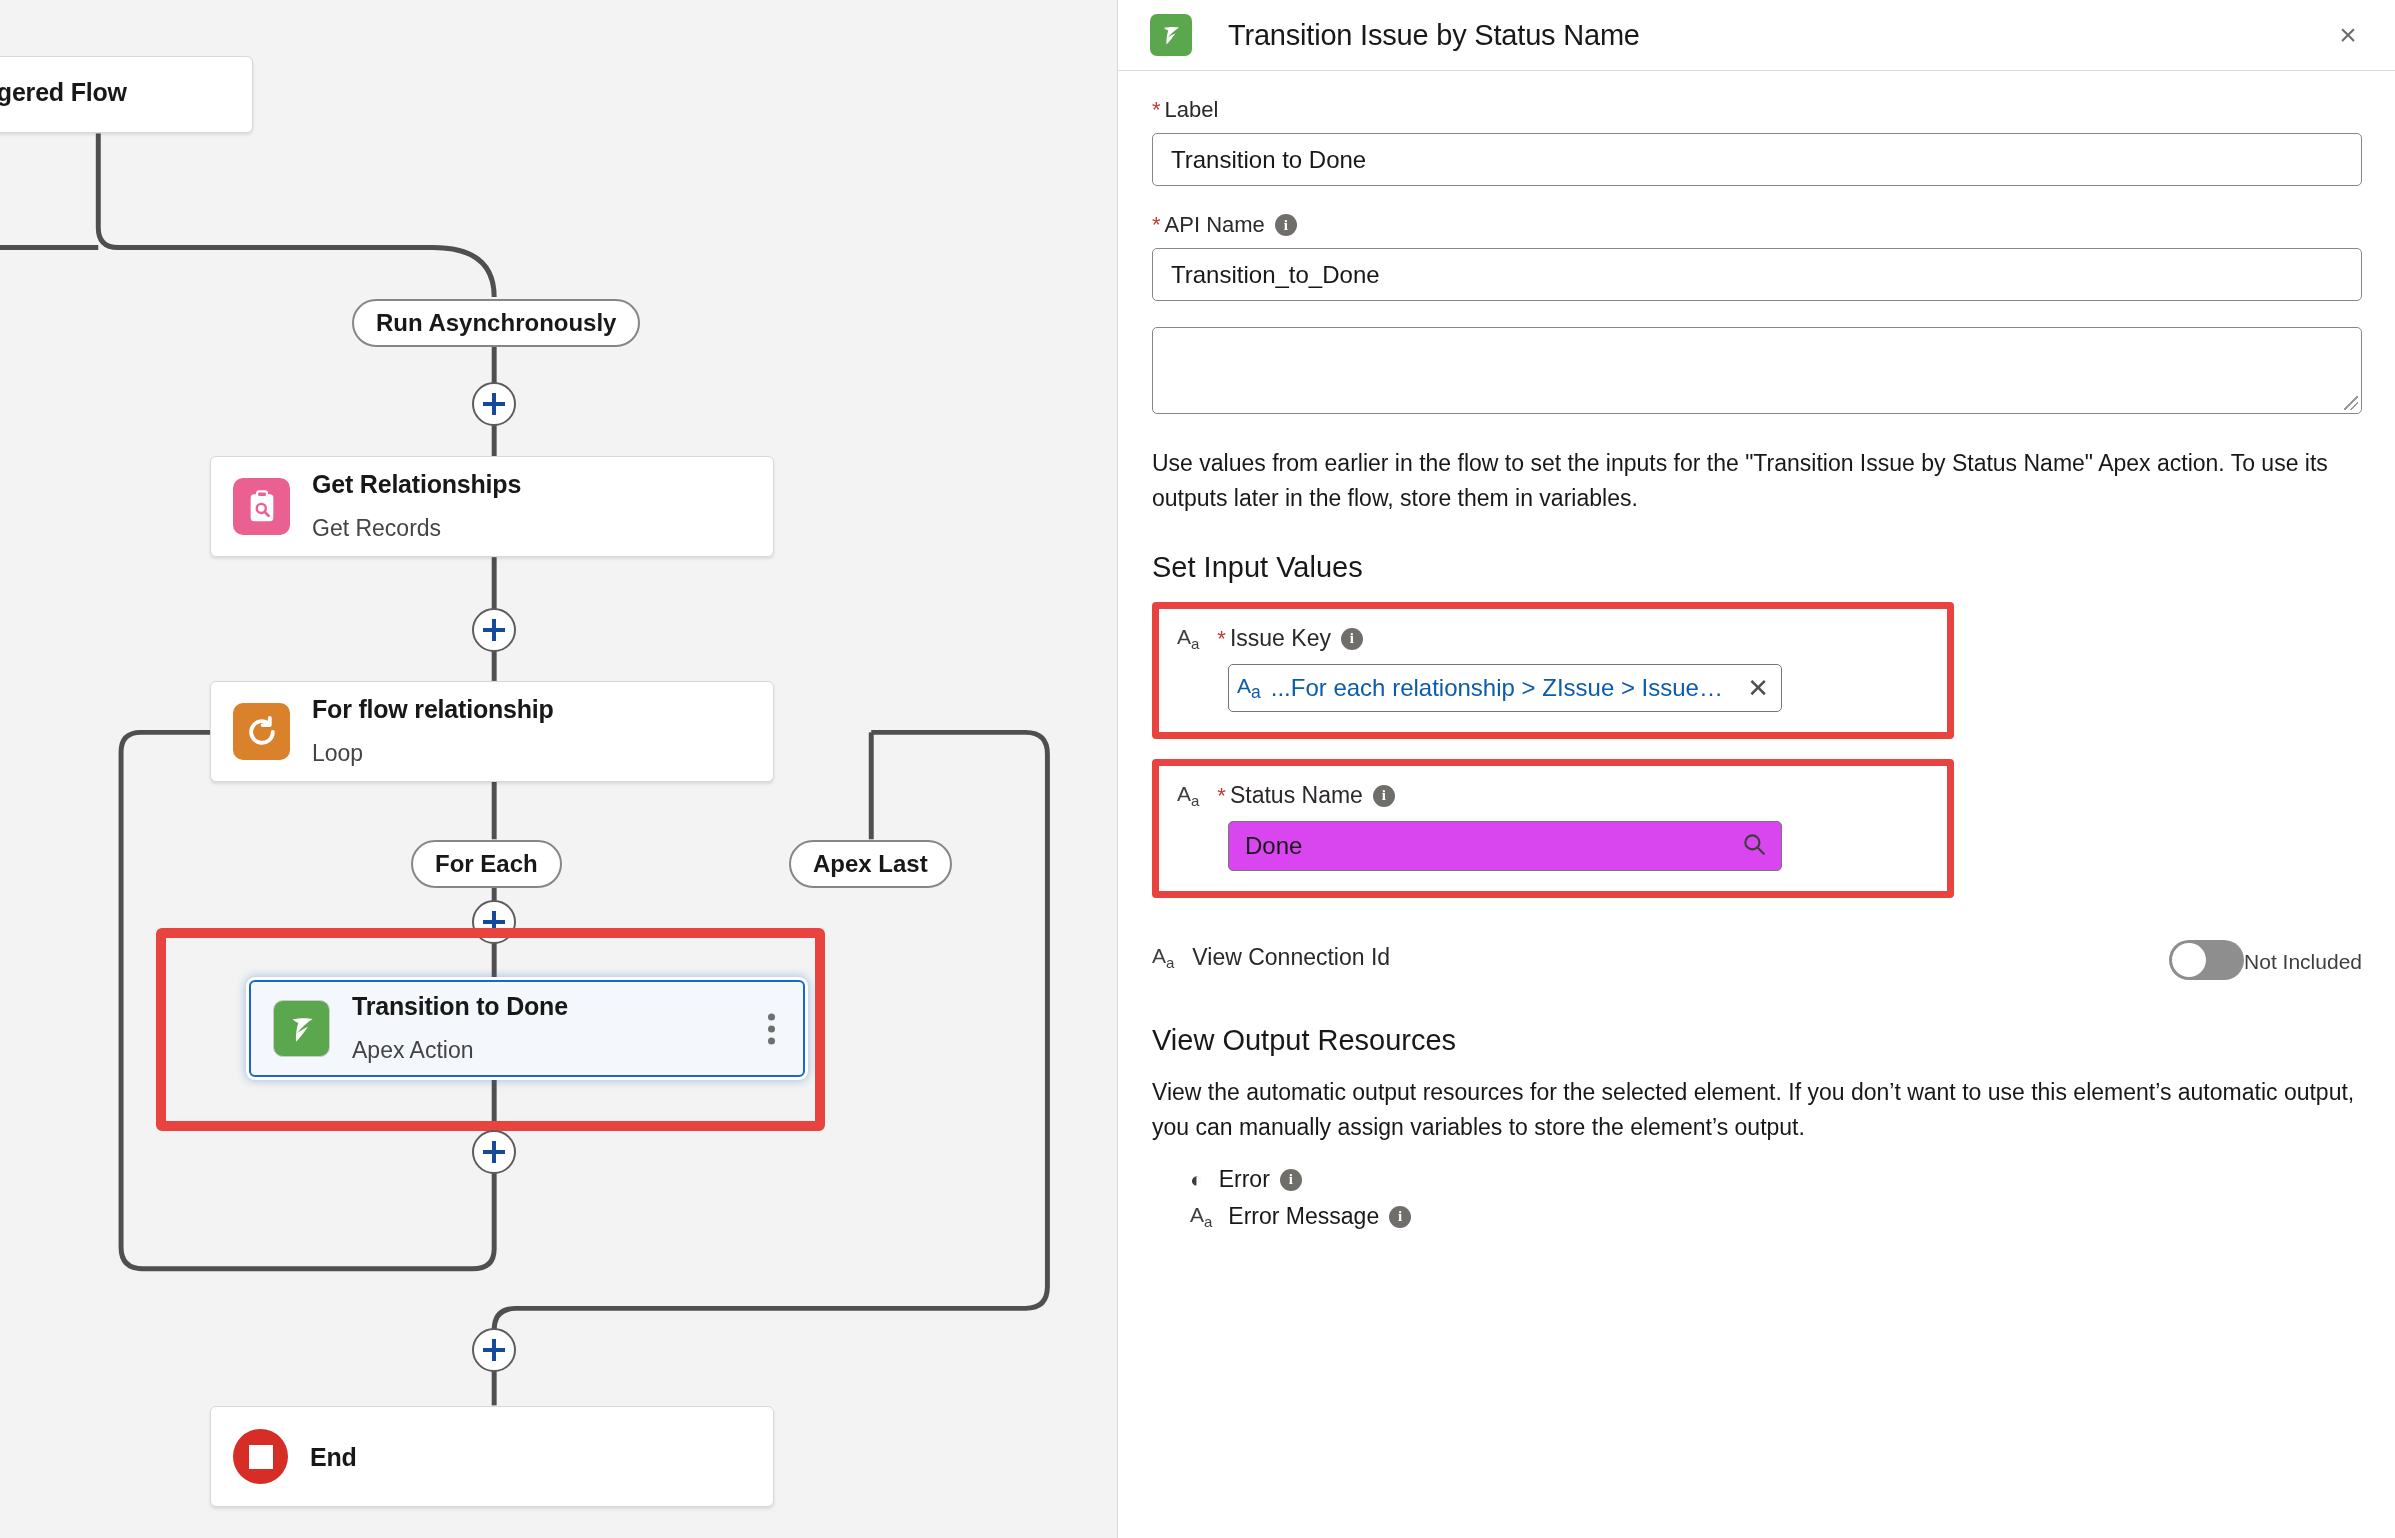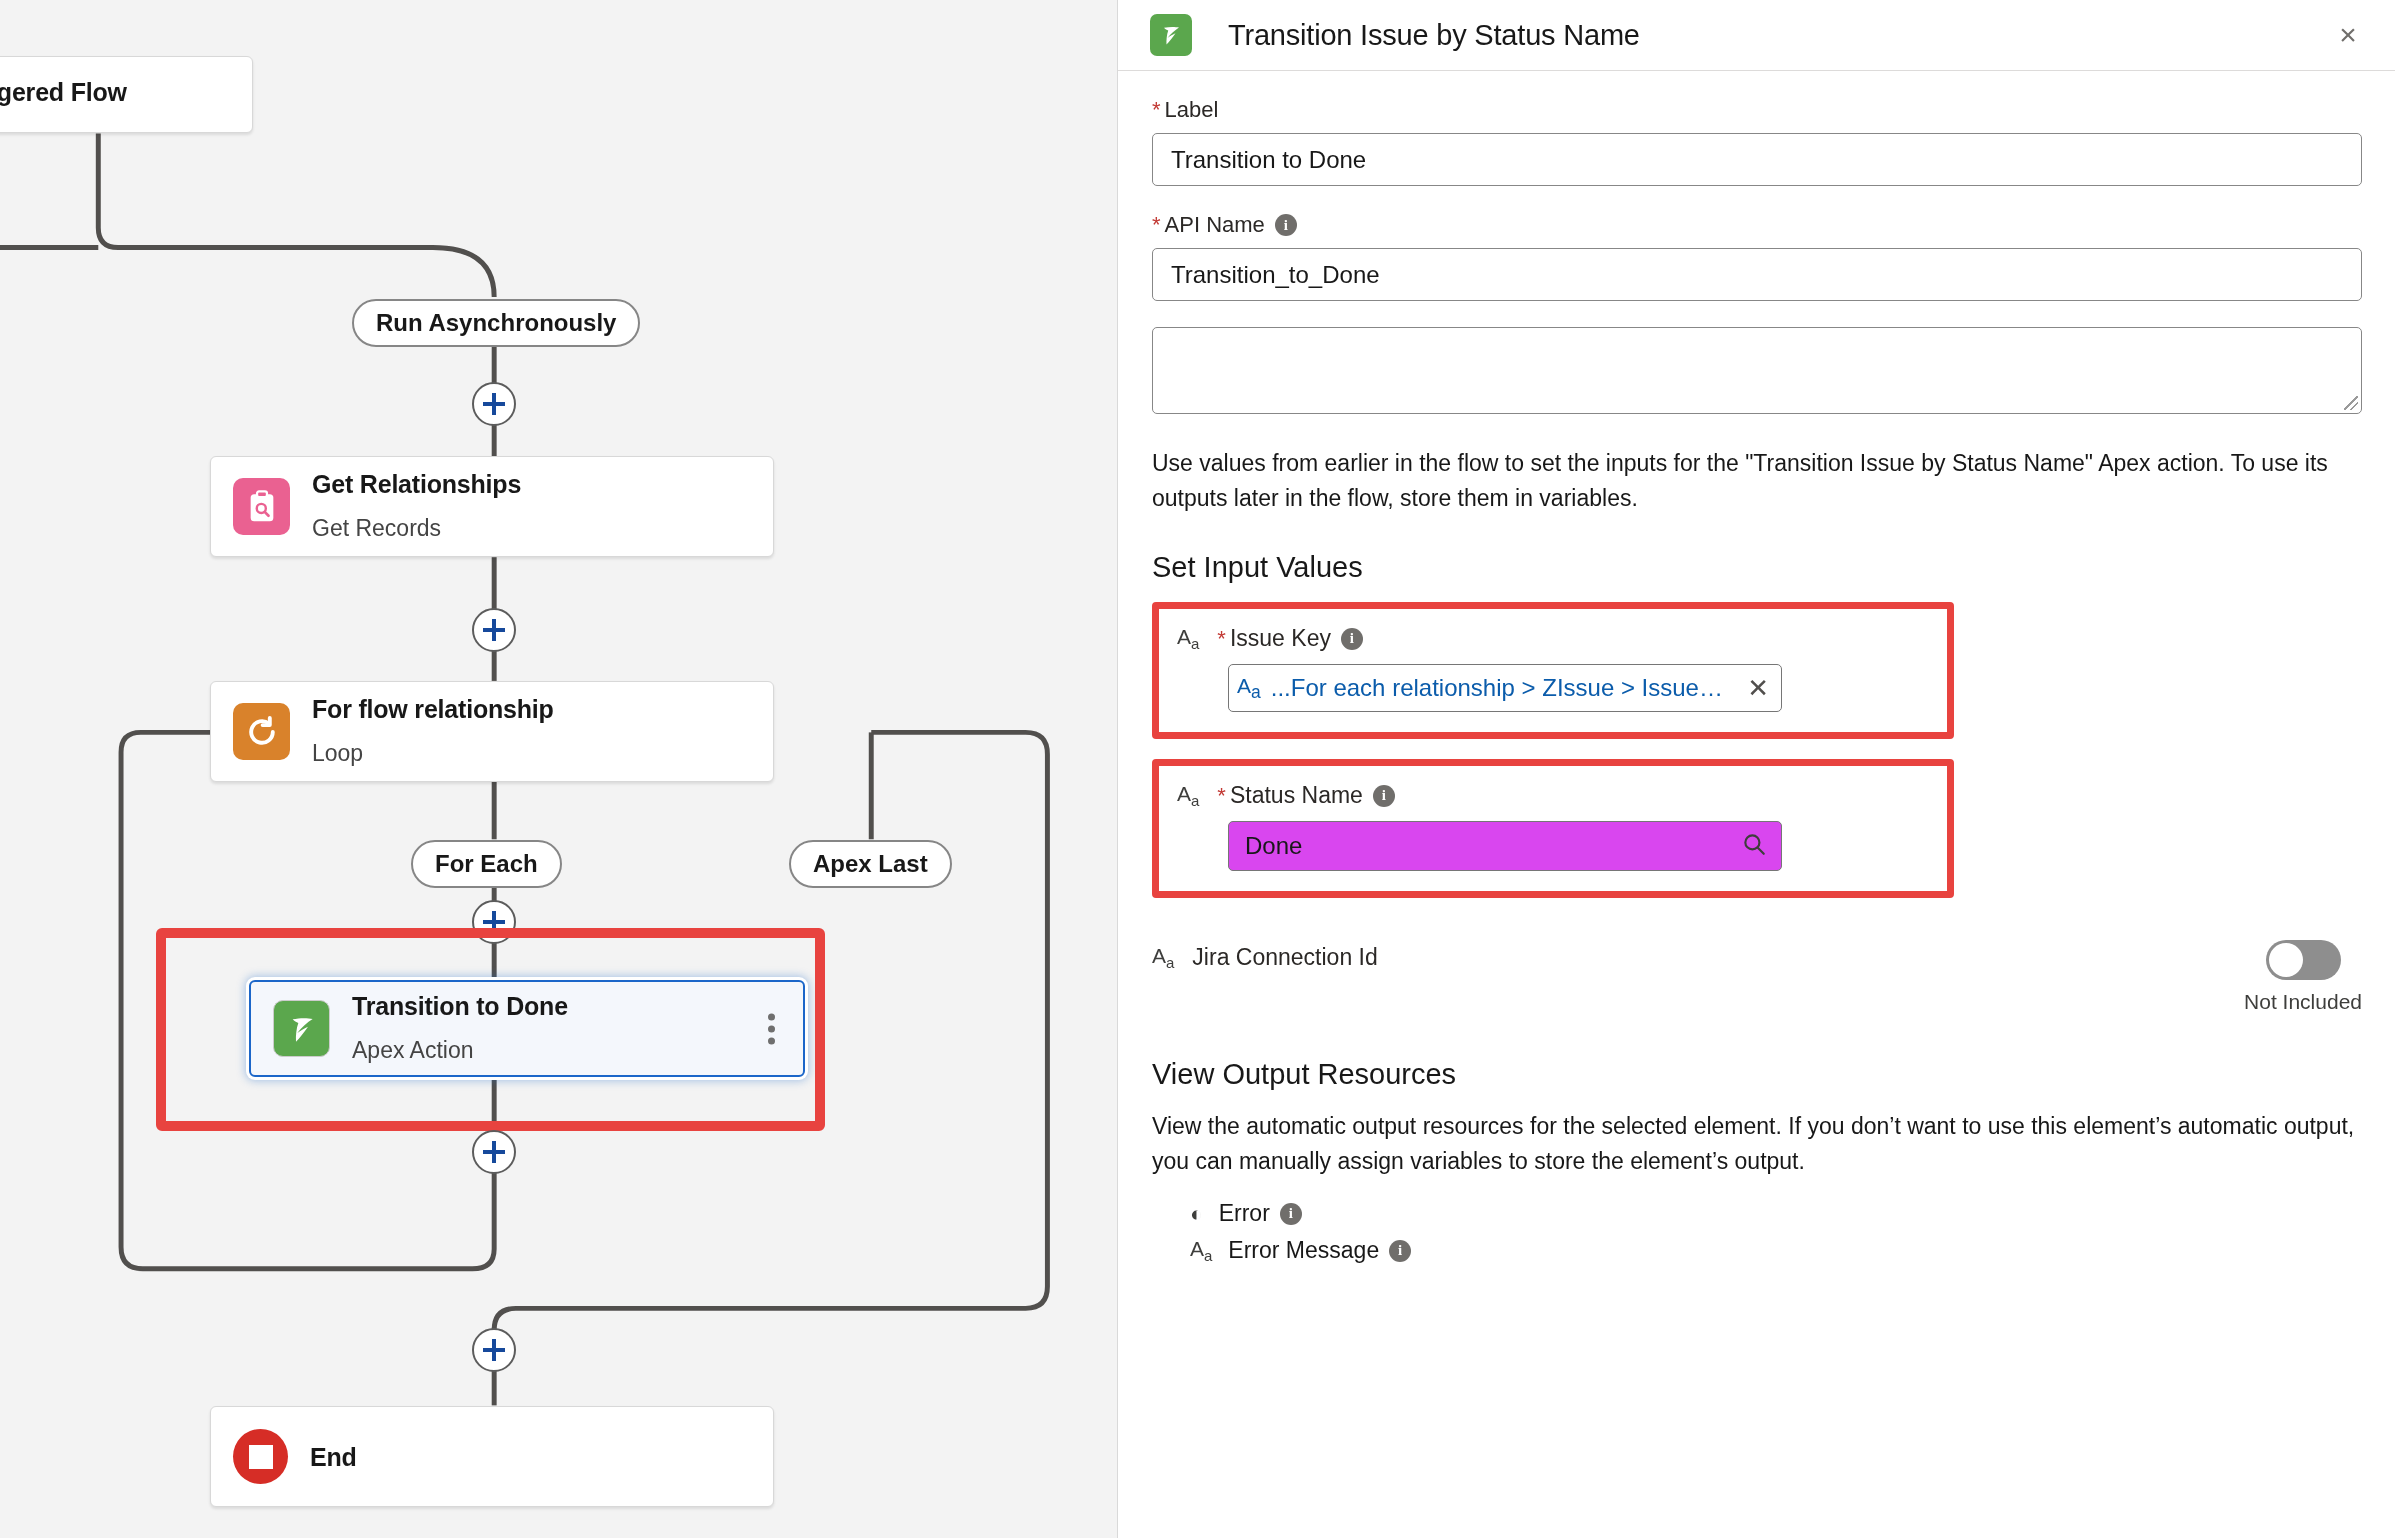--- a/index.html
+++ b/index.html
@@ -167,21 +167,21 @@
 
   .search-input {
     margin-left: 51px; height: 50px; border: 1px solid #767676; border-radius: 5px;
     display: flex; align-items: center; padding: 0 14px 0 16px; background: #d946ef;
     width: 554px;
   }
   .search-input .sval { font-size: 24px; color: #181818; flex: 1; }
 
   .conn-row { display: flex; align-items: flex-start; margin-top: 42px; }
   .conn-left { display: flex; align-items: center; padding-top: 4px; }
-  .toggle-wrap { margin-left: auto; display: flex; flex-direction: column; align-items: center; }
+  .toggle-wrap { margin-left: auto; display: flex; flex-direction: row; align-items: flex-start; }
   .toggle {
     width: 75px; height: 40px; border-radius: 989px; background: #8e8e8e;
     position: relative; cursor: pointer;
   }
   .toggle i { position: absolute; left: 3px; top: 3px; width: 34px; height: 34px;
               border-radius: 50%; background: #ffffff; display: block; }
   .toggle-label { font-size: 21px; color: #3e3e3c; margin-top: 10px; }
 
   .out-item { display: flex; align-items: center; margin-top: 10px; padding-left: 38px; }
   .out-item .oi { font-size: 21px; color: #3e3e3c; margin-right: 16px; }
@@ -370,21 +370,21 @@
               <circle cx="10.5" cy="10.5" r="6.5"></circle>
               <line x1="15.5" y1="15.5" x2="21" y2="21" stroke-linecap="round"></line>
             </svg>
           </span>
         </div>
       </div>
 
       <div class="conn-row">
         <div class="conn-left">
           <span class="aa-icon">A<sub>a</sub></span>
-          <span class="aa-label">Jira Connection Id</span>
+          <span class="aa-label">View Connection Id</span>
         </div>
         <div class="toggle-wrap">
           <div class="toggle">
               <i></i>
             </div>
           <div class="toggle-label">Not Included</div>
         </div>
       </div>
 
       <div class="sect-title" style="margin-top:44px;">View Output Resources</div>

